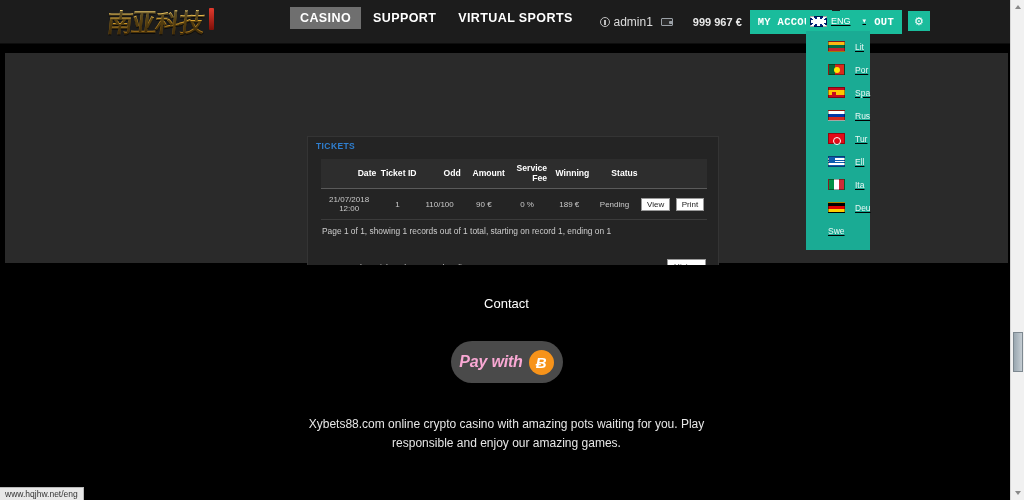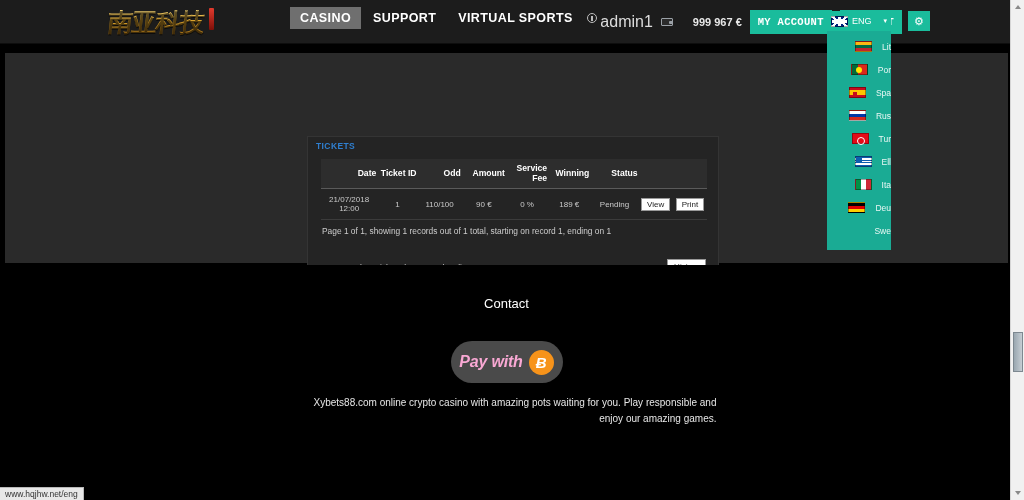--- a/index.html
+++ b/index.html
@@ -56,22 +56,22 @@
     padding: 4px 10px;
   }
   .mainnav a.active { background: #6f6f6f; color: #ffffff; }
 
   .acct {
     position: absolute; right: 108px; top: 0;
     height: 44px;
     display: flex; align-items: center; gap: 8px;
   }
   .user {
-    display: flex; gap: 3px;
-    color: #dcdcdc; font-size: 16px;
+    display: flex; align-items: center; gap: 3px;
+    color: #dcdcdc; font-size: 12px;
   }
   .icon-circle {
     width: 10px; height: 10px;
     border: 1px solid #bdbdbd; border-radius: 50%;
     display: inline-block; position: relative;
   }
   .icon-circle::after {
     content: ""; position: absolute; left: 3px; top: 1.5px;
     width: 1.5px; height: 5px; background: #bdbdbd;
   }
@@ -99,40 +99,41 @@
     position: absolute; right: 80px; top: 11px;
     width: 22px; height: 20px;
     background: #1abc9c;
     display: flex; align-items: center; justify-content: center;
     cursor: pointer;
   }
   .gear-glyph { color: #ffffff; font-size: 11px; line-height: 1; }
 
   
   .lang-wrap {
-    position: absolute; left: 827px; top: 11px;
+    position: absolute; left: 806px; top: 11px;
     width: 64px;
     z-index: 40;
+    text-decoration: underline;
   }
   .lang-toggle {
     background: #1abc9c;
     height: 20px;
     display: flex; align-items: center; gap: 4px;
     padding: 0 4px; cursor: pointer;
   }
   .lang-label { color: #ffffff; font-size: 9px; }
   .caret { color: #ffffff; font-size: 7px; margin-left: auto; }
   .lang-menu {
     background: #1aab94;
     width: 64px;
     padding: 4px 0 8px 0;
   }
   .lang-item {
     display: flex; align-items: center; gap: 10px;
-    height: 23px; padding-left: 22px; cursor: pointer; justify-content: flex-end;
+    height: 23px; padding-left: 22px; cursor: pointer;
   }
   .lang-item .lname { color: #e9f7f4; font-size: 8.5px; }
   .flag { width: 17px; height: 11px; border: 0.5px solid rgba(0,0,0,.35); flex: 0 0 auto; }
   .f-gb {
     background:
       linear-gradient(to bottom right, transparent 44%, #fff 44%, #fff 56%, transparent 56%),
       linear-gradient(to bottom left, transparent 44%, #fff 44%, #fff 56%, transparent 56%),
       linear-gradient(#fff,#fff) center/100% 3px no-repeat,
       linear-gradient(#fff,#fff) center/3px 100% no-repeat,
       linear-gradient(#cf142b,#cf142b) center/100% 1.6px no-repeat,
@@ -248,22 +249,22 @@
     font-style: italic; letter-spacing: -0.2px;
   }
   .btc {
     width: 25px; height: 25px; border-radius: 50%;
     background: #f7931a;
     display: flex; align-items: center; justify-content: center;
     color: #ffffff; font-size: 15px; font-weight: bold; font-style: italic;
     line-height: 1;
   }
   .blurb {
-    margin: 12px auto 0 auto; width: 420px;
-    color: #e6e6e6; font-size: 10px; line-height: 1.55; text-align: right;
+    margin: 32px auto 0 auto; width: 420px;
+    color: #e6e6e6; font-size: 12px; line-height: 1.55;
   }
   .copy { margin-top: 26px; color: #c4c4c4; font-size: 8.6px; }
 
   
   .scrollbar {
     position: absolute; right: 0; top: 0;
     width: 14px; height: 500px;
     background: #f1f1f1; border-left: 1px solid #d6d6d6;
   }
   .sb-arrow { width: 14px; height: 14px; position: relative; }

